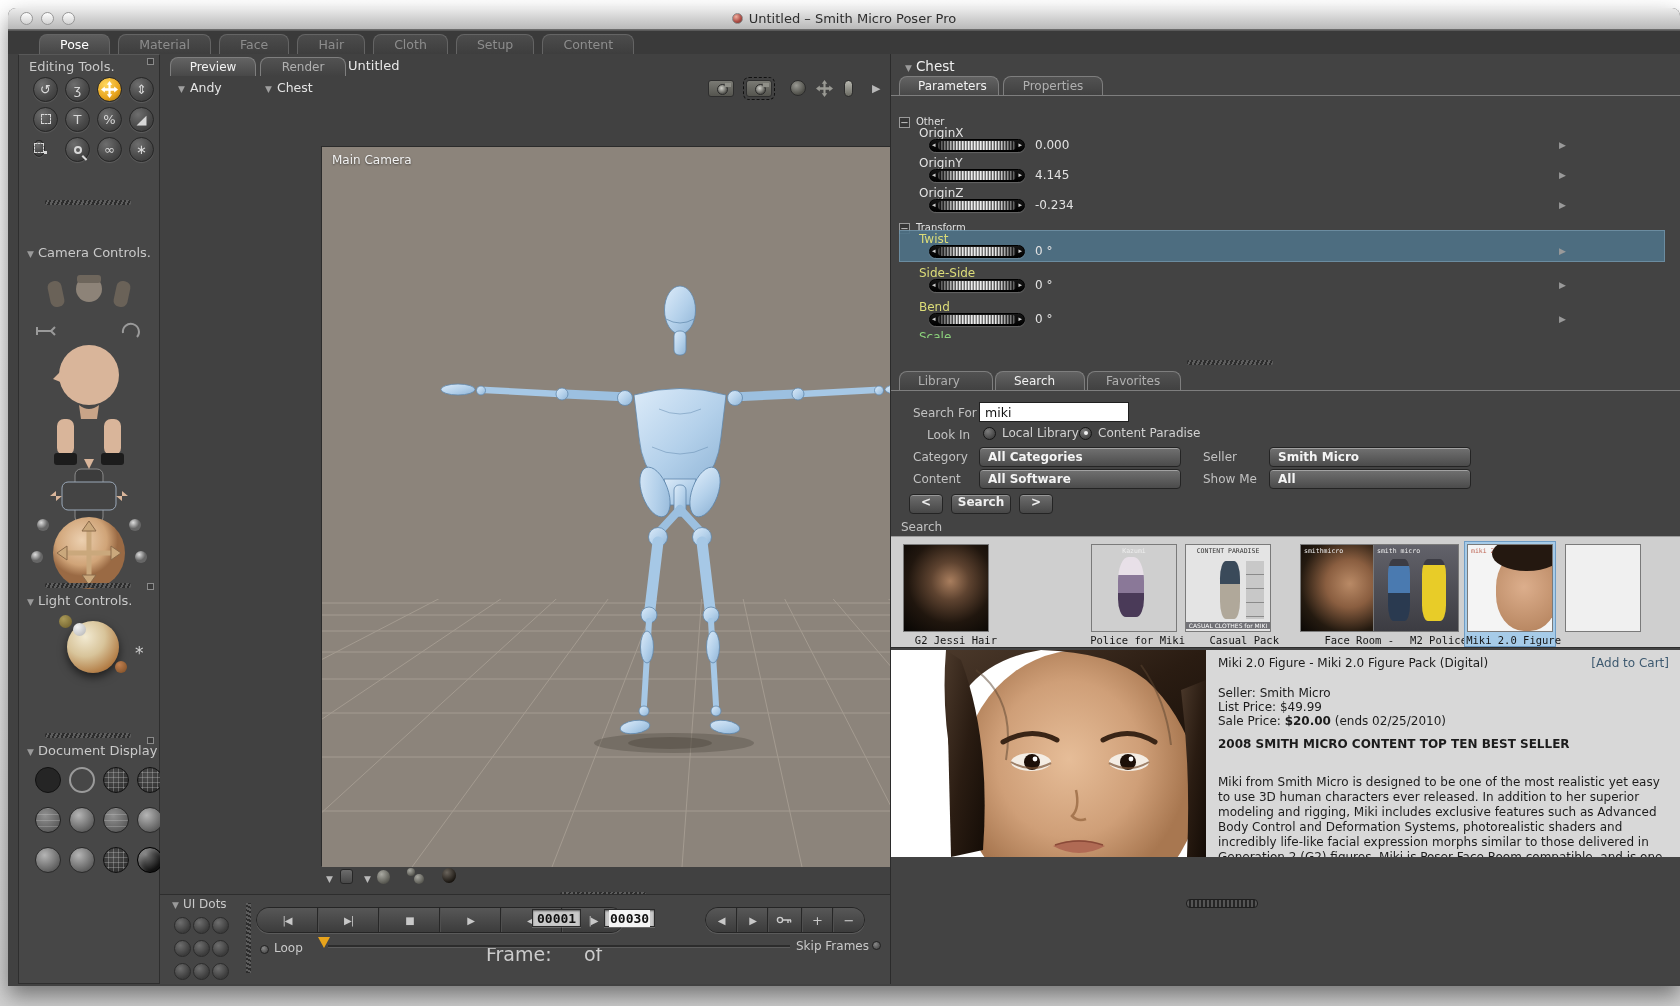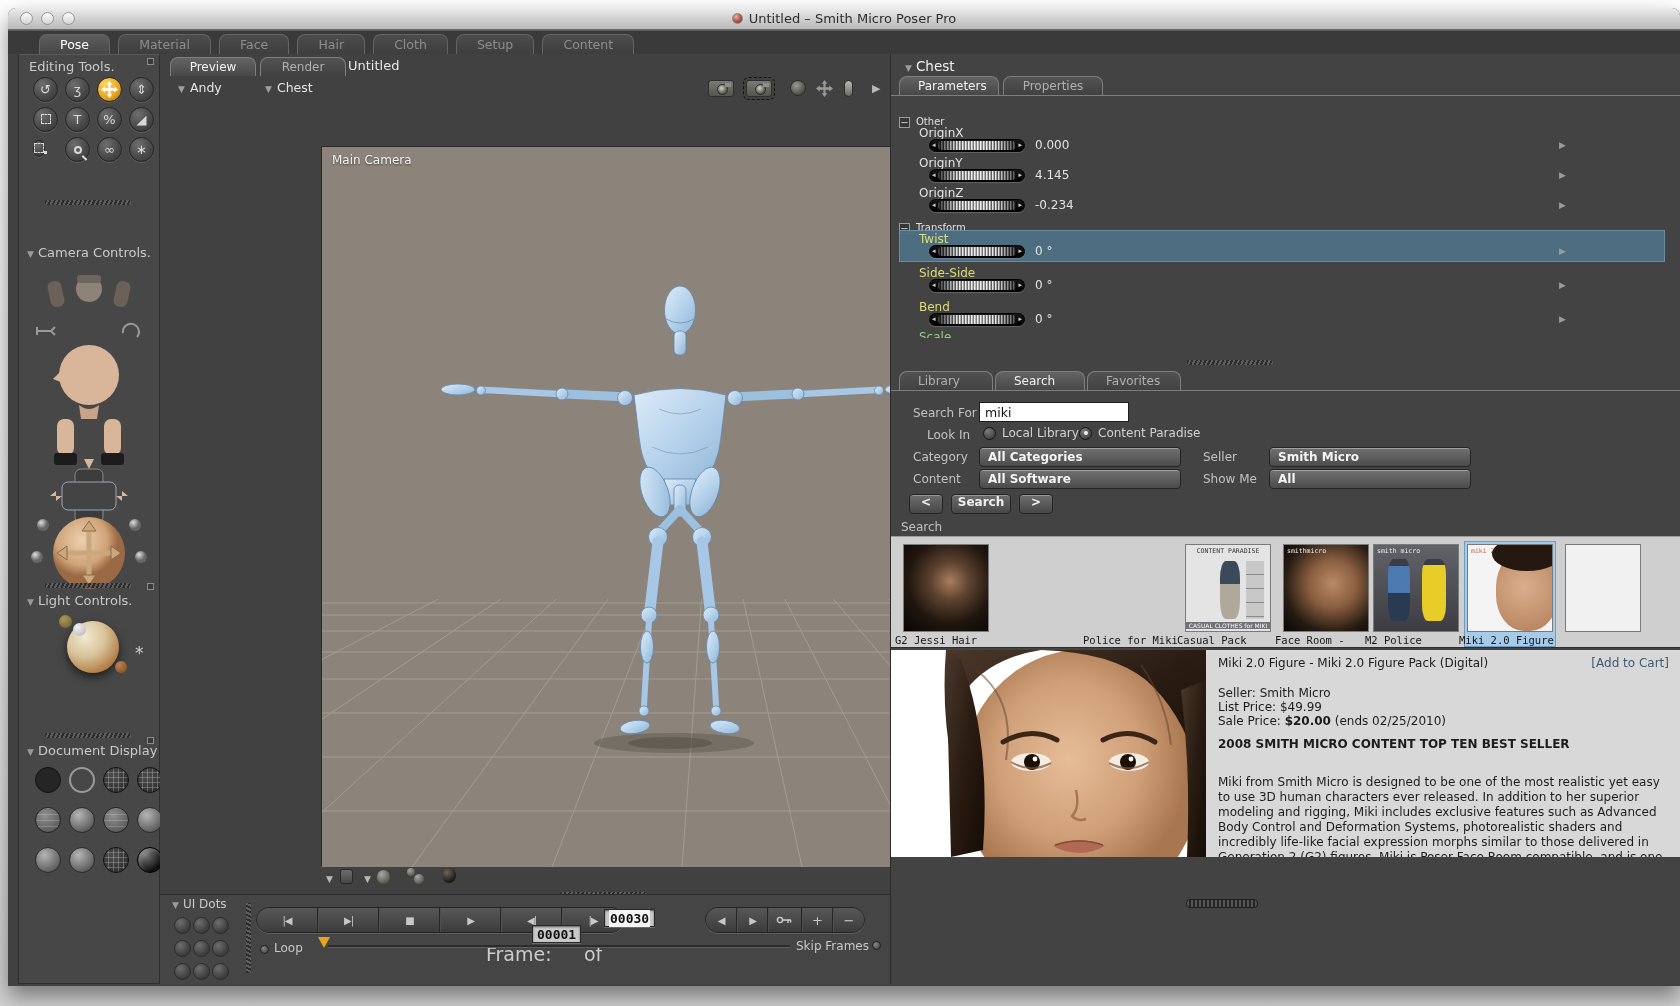--- a/index.html
+++ b/index.html
@@ -164,21 +164,21 @@
   .pushbtn{position:absolute;height:20px;border-radius:4px;border:1px solid #242424;
     background:linear-gradient(180deg,#6d6d6d,#474747);box-shadow:inset 0 1px 0 rgba(255,255,255,.3);
     color:#efefef;font-size:12px;font-weight:bold;text-align:center;}
 
   
   #results-strip{position:absolute;left:0;top:482px;width:790px;height:112px;background:#cfcfcf;
     border-top:1px solid #9c9c9c;border-bottom:1px solid #2e2e2e;}
   .thumb{position:absolute;top:5px;width:90px;height:104px;}
   .thumb.selected{background:var(--selected-thumb,#a6cbe8);outline:1px solid #6f9cc4;}
   .thumb-img{position:absolute;left:2px;top:2px;width:86px;height:88px;border:1px solid #7a7a7a;overflow:hidden;}
-  .thumb-cap{position:absolute;left:-6px;right:-6px;top:92px;text-align:left;
+  .thumb-cap{position:absolute;left:-6px;right:-6px;top:92px;text-align:right;
     font-family:"DejaVu Sans Mono",monospace;font-size:10.5px;color:#161616;white-space:nowrap;}
   .thumb-badge{position:absolute;left:0;right:0;top:2px;text-align:center;font-size:6.5px;color:#eee;
     font-family:"DejaVu Sans Mono",monospace;overflow:hidden;white-space:nowrap;}
   .thumb-badge2{position:absolute;left:0;right:0;bottom:2px;text-align:center;font-size:6px;color:#fff;
     background:rgba(20,20,30,.55);overflow:hidden;white-space:nowrap;}
   .ti-dark-portrait{background:radial-gradient(circle at 55% 42%,#a97e5e 0%,#5e4330 28%,#20160e 62%,#070503);}
   .ti-red-hair{background:radial-gradient(circle at 50% 30%,#c66a1e 0%,#8a3c10 30%,#1c1208 70%),#100a06;}
   .ti-red-hair:before{content:"";position:absolute;left:28px;top:34px;width:30px;height:44px;border-radius:45%;
     background:radial-gradient(circle at 50% 35%,#d8ac88,#9a6a48);}
   .ti-purple-promo{background:linear-gradient(135deg,#a79ed4 0%,#847ab8 55%,#5e54940%,#6a60a0 100%);}
@@ -465,21 +465,21 @@
     <div class="tr-pill" style="left:96px;top:12px;width:368px">
       <div class="tr-btn" style="width:61px">|◀</div>
       <div class="tr-btn" style="width:61px">▶|</div>
       <div class="tr-btn" style="width:61px">■</div>
       <div class="tr-btn" style="width:61px">▶</div>
       <div class="tr-btn" style="width:61px">◀|</div>
       <div class="tr-btn" style="width:61px">|▶</div>
     </div>
 
     <span class="frame-lbl" style="left:326px;top:16px">Frame:</span>
-    <span class="digit-box" style="left:372px;top:30px"><span>00001</span></span>
+    <span class="digit-box" style="left:372px;top:14px"><span>00001</span></span>
     <span class="frame-lbl" style="left:424px;top:16px">of</span>
     <span class="digit-box" style="left:444px;top:14px"><em>00030</em></span>
 
     <div class="tr-pill" style="left:545px;top:12px;width:160px">
       <div class="tr-btn" style="width:31px">◀</div>
       <div class="tr-btn" style="width:31px">▶</div>
       <div class="tr-btn" style="width:34px">
         <svg class="keysvg" width="18" height="10" viewBox="0 0 18 10">
             <circle cx="4" cy="5" r="2.6" fill="none" stroke="#ccc" stroke-width="1.4"></circle>
             <path d="M7 5 H15 M12 5 v3 M14.6 5 v2.4" stroke="#ccc" stroke-width="1.4" fill="none"></path>
@@ -588,30 +588,33 @@
     <span class="form-label" style="left:10px;top:466px">Search</span>
 
     <div id="results-strip">
       <div class="thumb" style="left:10px">
         <div class="thumb-img ti-dark-portrait">
             <div class="thumb-badge"></div>
           </div>
         <div class="thumb-cap">G2 Jessi Hair</div>
       </div>
       <div class="thumb" style="left:198px">
+        <div class="thumb-img ti-purple-promo">
+            <div class="thumb-badge">Kazumi</div>
+          </div>
         <div class="thumb-cap">Police for Miki</div>
       </div>
       <div class="thumb" style="left:292px">
         <div class="thumb-img ti-content-pack">
             <div class="thumb-badge" style="color:#333">CONTENT PARADISE</div>
             <div class="thumb-badge2">CASUAL CLOTHES for MIKI</div>
           </div>
         <div class="thumb-cap">Casual Pack</div>
       </div>
-      <div class="thumb" style="left:390px">
+      <div class="thumb" style="left:407px">
         <div class="thumb-img ti-bald-head">
             <div class="thumb-badge" style="text-align:left;padding-left:3px">smithmicro</div>
           </div>
         <div class="thumb-cap">Face Room -</div>
       </div>
       <div class="thumb" style="left:480px">
         <div class="thumb-img ti-police">
             <div class="thumb-badge" style="text-align:left;padding-left:3px">smith micro</div>
           </div>
         <div class="thumb-cap">M2 Police</div>

